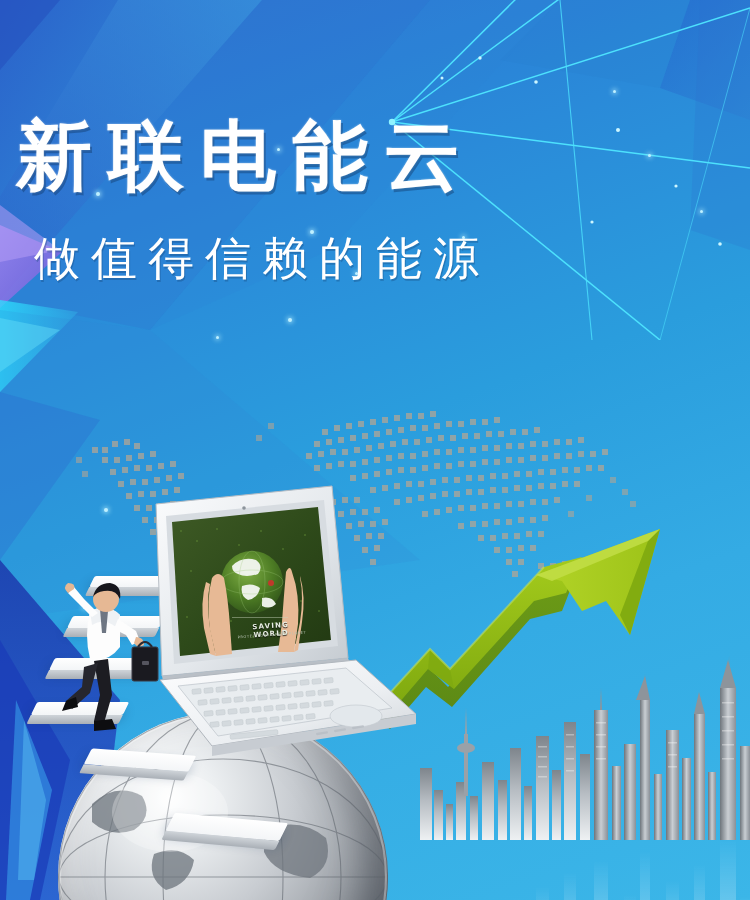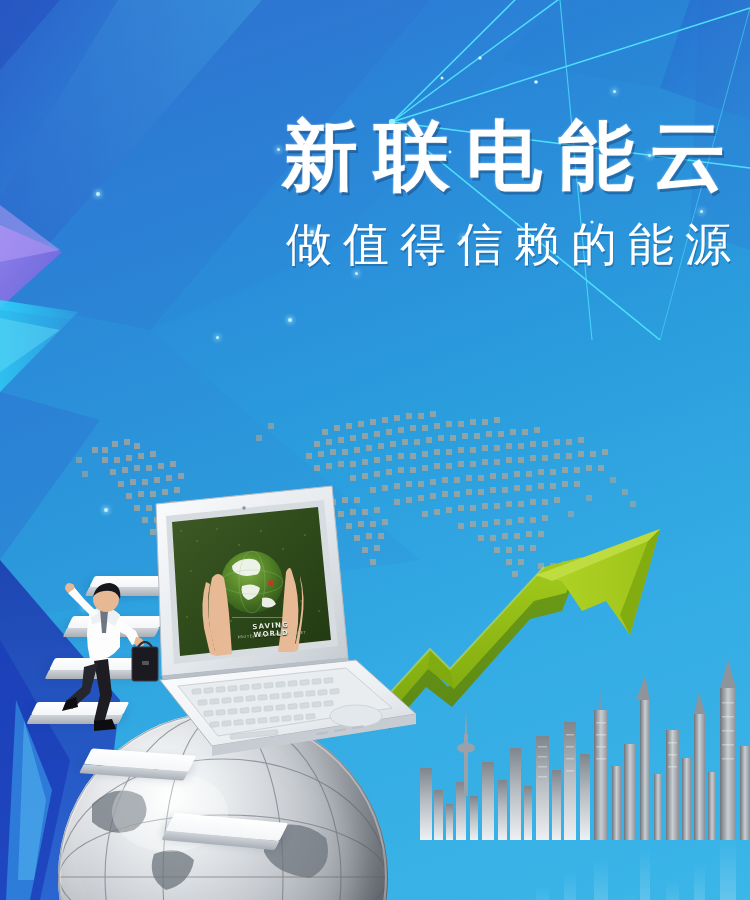--- a/index.html
+++ b/index.html
@@ -13,33 +13,33 @@
   #bg-polys svg{display:block;width:750px;height:900px;}
 
   
   #net-lines{position:absolute;top:0;right:0;width:420px;height:340px;}
   #net-lines svg{display:block;}
 
   
   .dot{position:absolute;border-radius:50%;background:#bff0ff;box-shadow:0 0 5px 1px rgba(180,240,255,.85);}
 
   
-  #title-block{position:absolute;left:0;right:8px;top:118px;text-align:right;}
+  #title-block{position:absolute;left:0;right:8px;top:118px;text-align:left;}
   #main-title{
     font-size:76px;line-height:1;font-weight:bold;color:#ffffff;
     letter-spacing:16px;text-indent:16px;
     text-shadow:2px 3px 0 rgba(18,60,110,.45), 0 0 2px rgba(255,255,255,.6);
     margin:0;
   }
   .sub-line{
     font-size:46px;line-height:1.32;color:#ffffff;font-weight:normal;
     letter-spacing:11px;text-indent:11px;margin:0;
     text-shadow:1px 2px 0 rgba(20,70,120,.35);
   }
-  #subtitle{margin-top:20px;}
+  #subtitle{margin-top:34px;padding-left:23px;}
 
   
   #world-map{position:absolute;left:70px;top:395px;width:640px;height:230px;opacity:.72;}
   #world-map svg{display:block;}
 
   
   #skyline{position:absolute;left:420px;bottom:60px;width:340px;height:210px;}
   #skyline svg{display:block;}
   #skyline-reflection{position:absolute;left:420px;bottom:-90px;width:340px;height:180px;
     transform:scaleY(-1);opacity:.55;filter:blur(.4px);}

